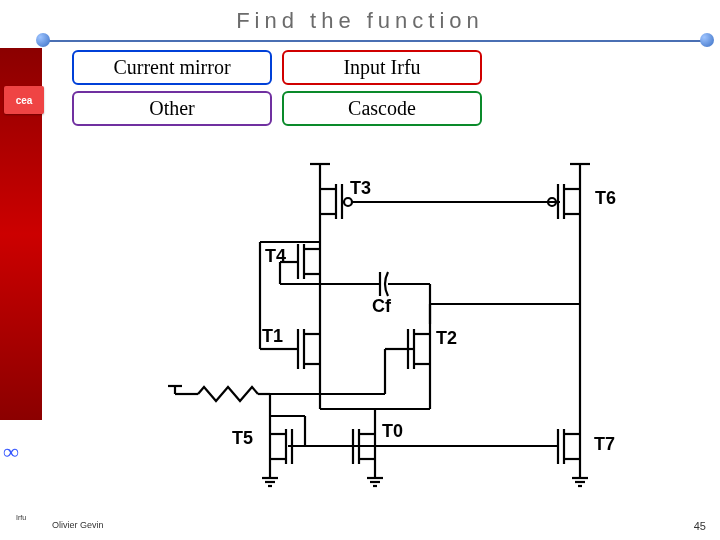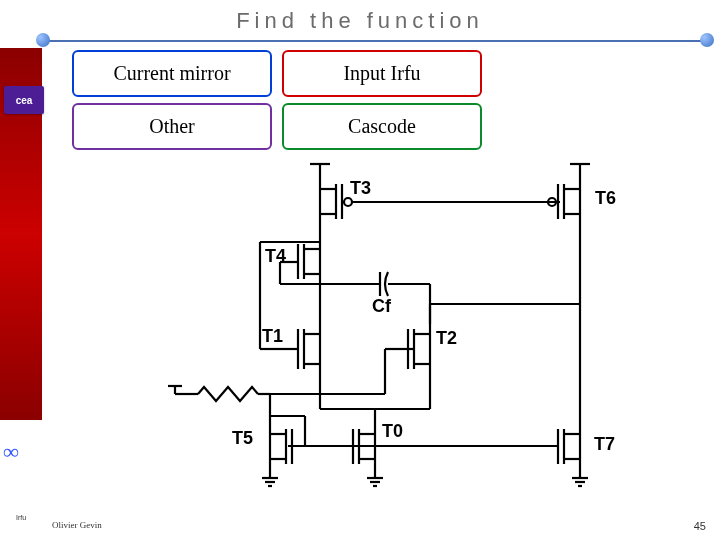--- a/index.html
+++ b/index.html
@@ -5,33 +5,33 @@
   html,body{margin:0;padding:0;width:720px;height:540px;font-family:"Times New Roman",serif;background:#fff;overflow:hidden}
   .slide{position:relative;width:720px;height:540px}
   .title{position:absolute;top:8px;left:0;right:0;text-align:center;font-family:Liberation Sans, sans-serif;font-size:22px;letter-spacing:5px;color:#6b6b6b}
   .rule{position:absolute;top:40px;left:40px;right:12px;height:2px;background:#4a6fb3}
   .dot{position:absolute;width:14px;height:14px;border-radius:50%;background:radial-gradient(circle at 30% 30%,#9ec4ff,#3a6fc4)}
   .dot-left{top:33px;left:36px}
   .dot-right{top:33px;right:6px}
   .sidebar{position:absolute;top:48px;left:0;width:42px;bottom:0;display:flex;flex-direction:column}
   .side-red{flex:1;background:linear-gradient(180deg,#8b0000,#cc0000,#8b0000)}
   .side-white{height:120px;background:#fff;display:flex;flex-direction:column;align-items:center;justify-content:space-around}
-  .logo-cea{position:absolute;top:86px;left:4px;width:40px;height:28px;background:#4c1d95;border-radius:2px;display:flex;align-items:center;justify-content:center;color:#fff;font-family:Arial;font-size:10px;font-weight:bold;box-shadow:0 1px 2px rgba(0,0,0,.3)}
+  .logo-cea{position:absolute;top:86px;left:4px;width:40px;height:28px;background:#ef4444;border-radius:2px;display:flex;align-items:center;justify-content:center;color:#fff;font-family:Arial;font-size:10px;font-weight:bold;box-shadow:0 1px 2px rgba(0,0,0,.3)}
   .logo-irfu{width:36px;height:36px}
   .infin{font-size:22px;color:#3355ff;font-weight:bold}
   .irfu-txt{font-size:7px;font-family:Arial;color:#333}
   .legend{position:absolute;top:50px;left:72px;display:grid;grid-template-columns:200px 200px;gap:6px 10px}
-  .lbox{border:2.5px solid;border-radius:6px;padding:10px 8px;text-align:center;font-size:20px;background:#fff}
+  .lbox{border:2.5px solid;border-radius:6px;padding:4px 8px;text-align:center;font-size:20px;background:#fff}
   .b-blue{border-color:#0040d8}
   .b-green{border-color:#0a8a2a}
   .b-red{border-color:#d00000}
   .b-purple{border-color:#7030a0}
   .circuit{position:absolute;top:154px;left:120px;width:520px;height:340px}
   .circuit svg{width:100%;height:100%}
-  .footer-author{position:absolute;bottom:10px;left:52px;font-family:Liberation Serif, serif;font-size:9px;color:#333}
+  .footer-author{position:absolute;bottom:10px;left:52px;font-family:Liberation Sans, sans-serif;font-size:9px;color:#333}
   .footer-num{position:absolute;bottom:8px;right:14px;font-family:Arial;font-size:11px;color:#333}
 </style>
 </head>
 <body>
 
 <div class="slide">
   <div class="title">Find the function</div>
   <div class="rule"></div>
   <div class="dot dot-left"></div>
   <div class="dot dot-right"></div>

